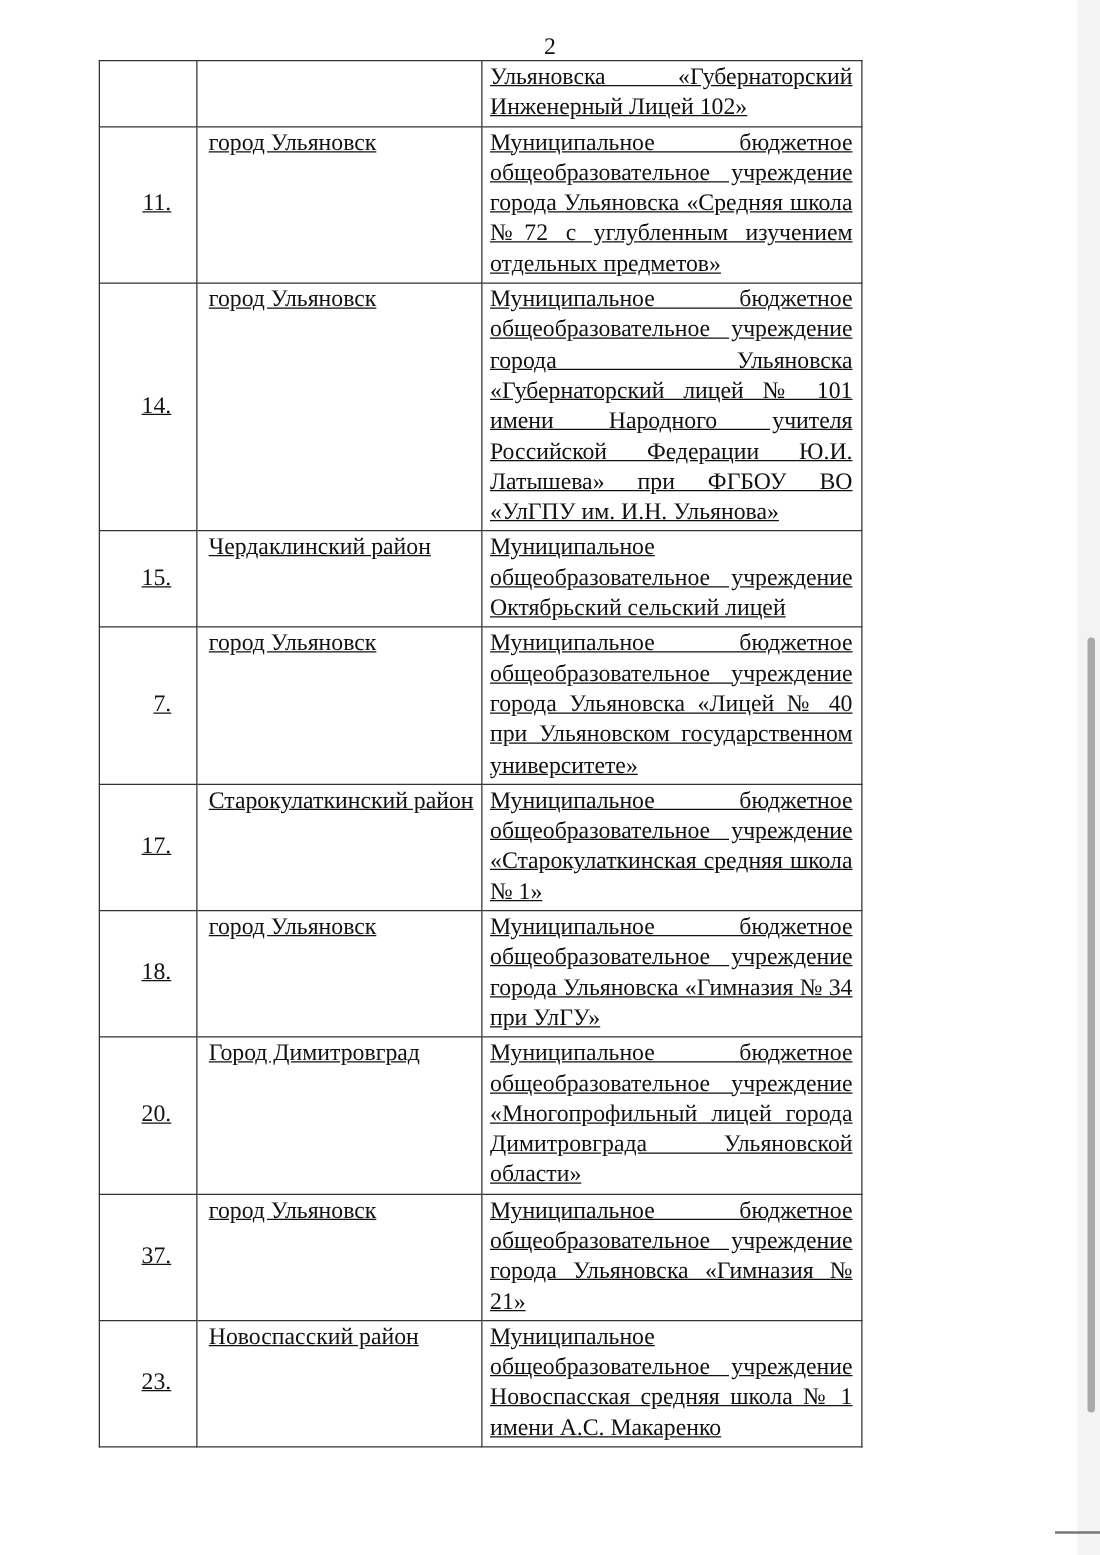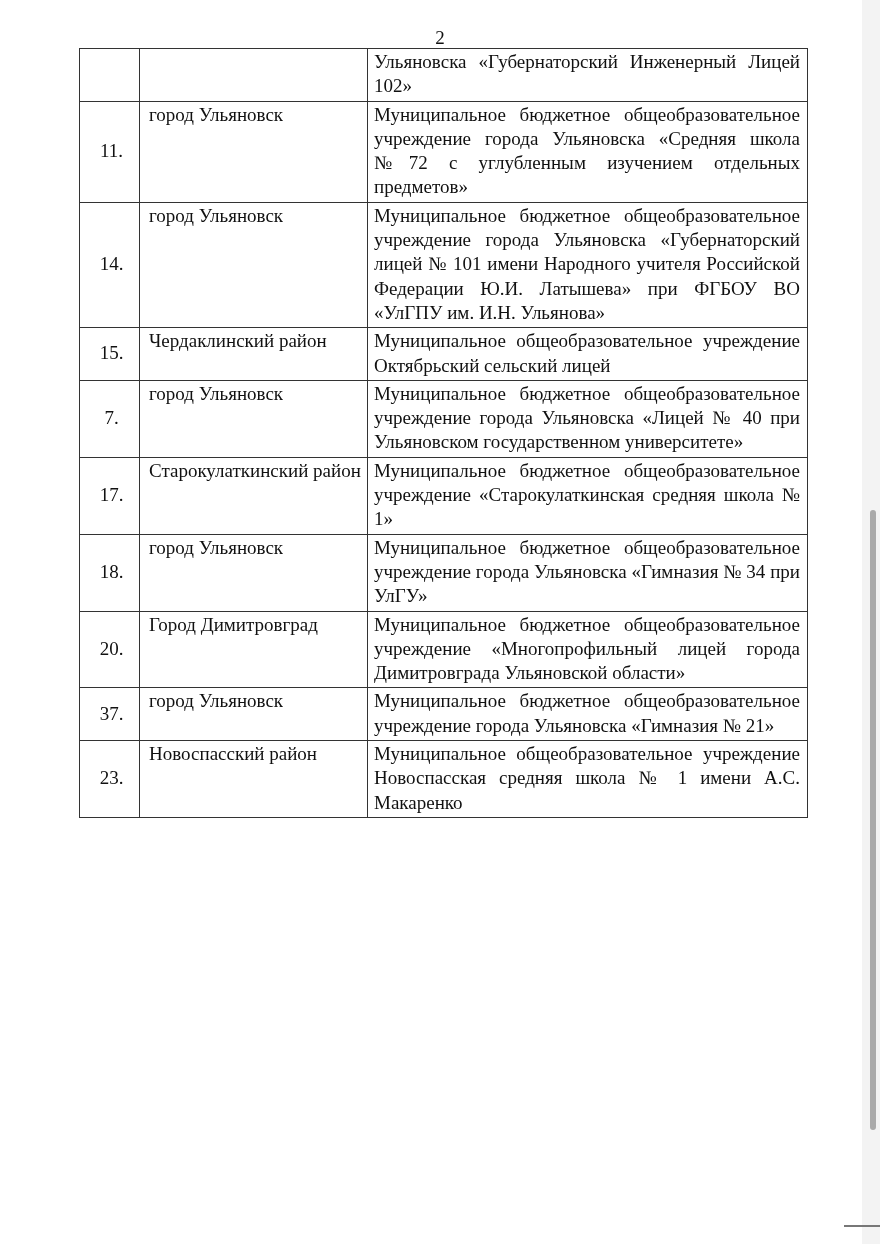--- a/index.html
+++ b/index.html
@@ -1,21 +1,21 @@
 <!DOCTYPE html>
 <html><head>
 <meta charset="utf-8">
 <style>
   html,body{margin:0;padding:0;}
   body{width:880px;height:1244px;background:#f3f3f3;position:relative;overflow:hidden;font-family:"Liberation Serif","DejaVu Serif",serif;color:#111;}
   .page{position:absolute;left:0;top:0;width:862px;height:1244px;background:#fff;}
   .page-num{position:absolute;left:0;width:880px;top:28px;text-align:center;font-size:19px;line-height:20px;}
-  table{position:absolute;left:79px;top:48px;width:729px;border-collapse:collapse;table-layout:fixed;}
+  table{position:absolute;left:79px;top:48px;width:611px;border-collapse:collapse;table-layout:fixed;text-decoration:underline;}
   td{border:1.5px solid #333;vertical-align:top;font-size:19px;line-height:24.3px;padding:1px 5px 2px 6px;}
-  td.num{text-align:center;vertical-align:middle;padding-right:2px;width:51px;margin-top:20px;}
+  td.num{text-align:right;vertical-align:middle;padding-right:20px;width:51px;margin-top:20px;}
   td.district{width:213px;padding-left:9px;margin-top:26px;}
   td.inst{text-align:justify;text-align-last:left;padding-left:6px;padding-right:7px;}
   .scrollbar{position:absolute;left:870px;top:510px;width:6px;height:620px;background:#aaaaaa;border-radius:3px;}
   .cursor-line{position:absolute;left:844px;top:1225px;width:36px;height:2px;background:#777;}
 </style>
 </head>
 <body>
 
 <div class="page"></div>
 <div class="page-num">2</div>

